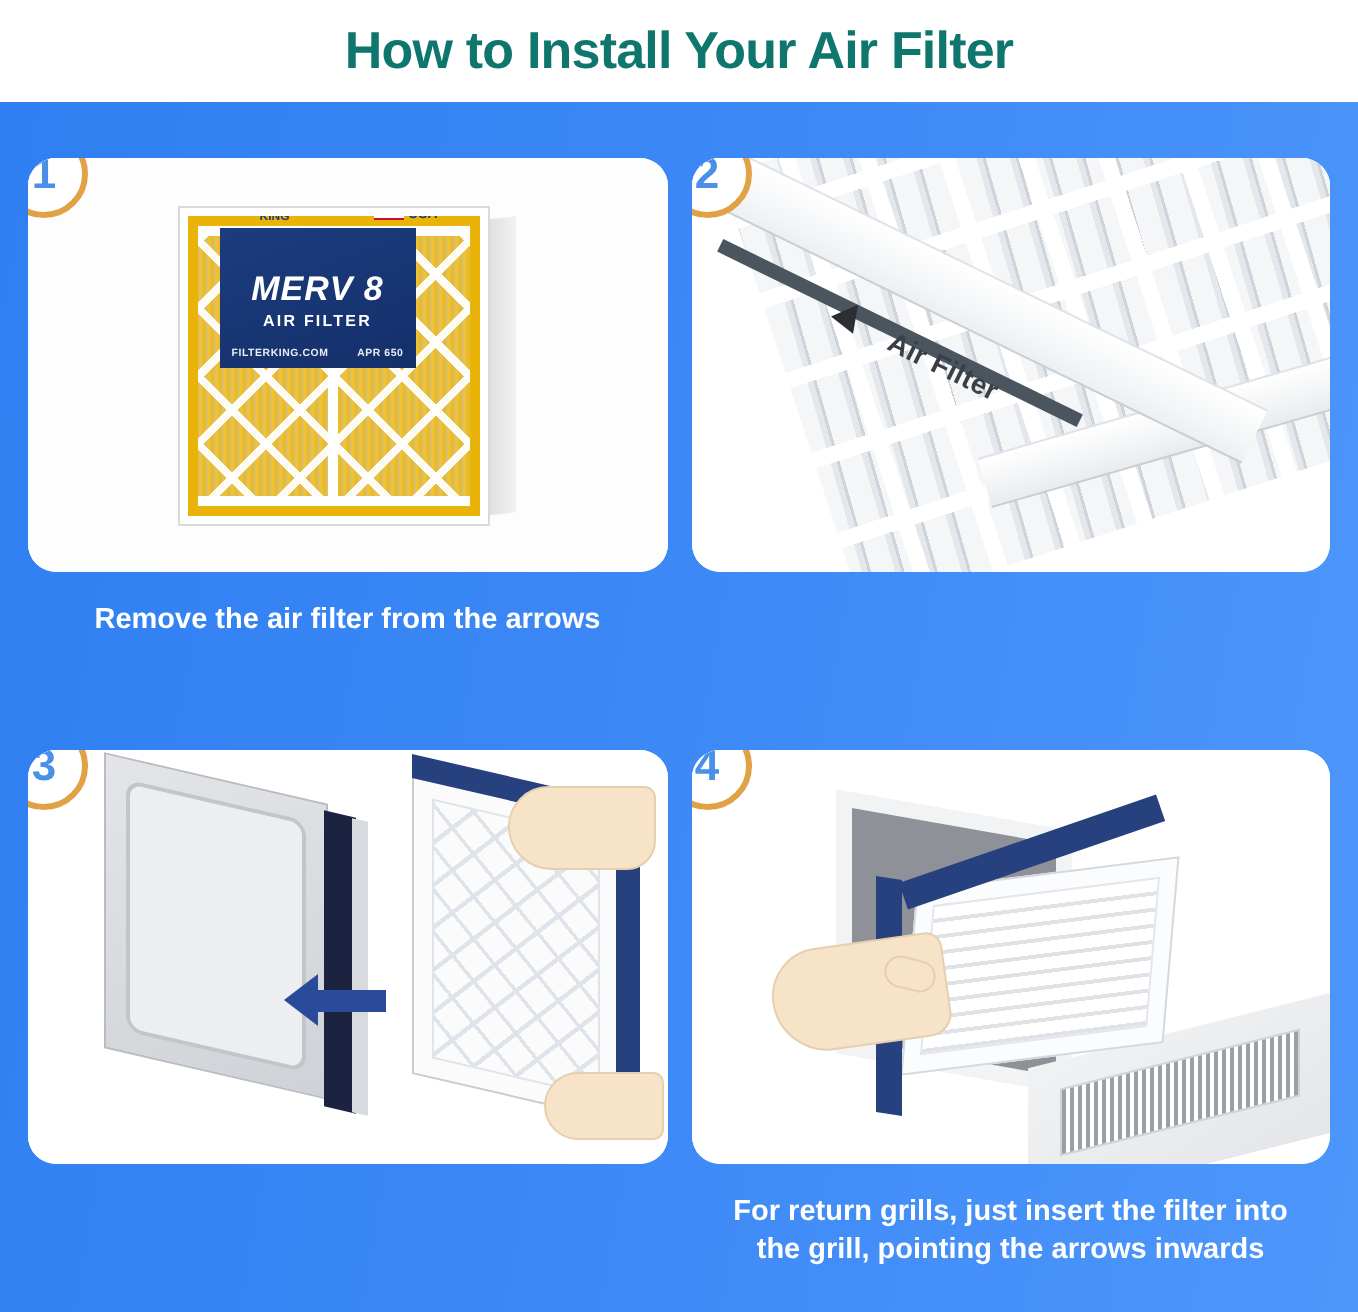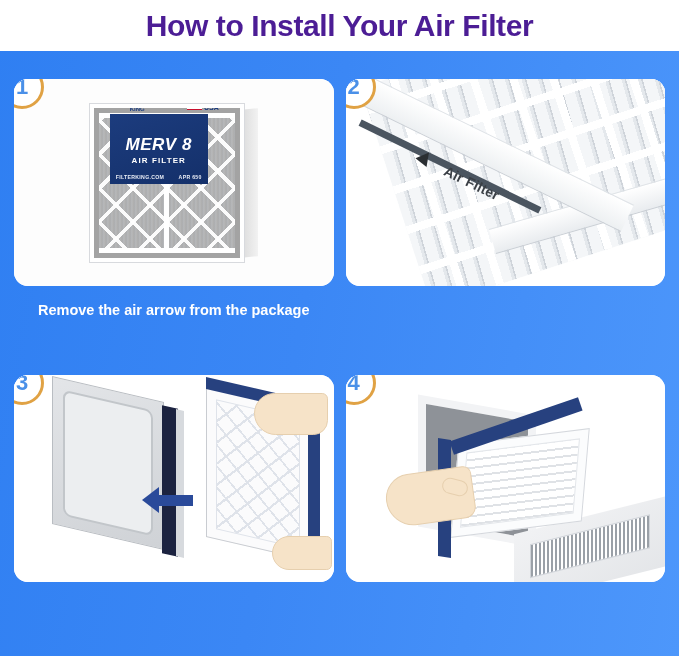--- a/index.html
+++ b/index.html
@@ -23,23 +23,23 @@
     position: absolute;
     top: 0; left: 0;
     width: 679px;
     height: 51px;
     background: #ffffff;
     display: flex;
     align-items: center;
     justify-content: center;
   }
   #header-title {
-    font-size: 30px;
-    font-weight: bold;
-    color: #4c1d95;
+    font-size: 26px;
+    font-weight: bold;
+    color: #0f766e;
     letter-spacing: -0.4px;
     white-space: nowrap;
     text-align: center;
   }
 
   
   #steps {
     position: absolute;
     top: 51px; left: 0;
     width: 679px;
@@ -112,21 +112,21 @@
     position: absolute;
     right: 0; top: 5px;
     width: 16px; height: 148px;
     background: linear-gradient(90deg,#dcdcdc,#f2f2f2);
     transform: skewY(-6deg);
   }
   .filter-face {
     position: absolute;
     left: 0; top: 0;
     width: 154px; height: 158px;
-    background: #a3a3a3;
+    background: #eab308;
     border: 4px solid #ffffff;
     box-shadow: 0 0 0 1px #d8dade;
     overflow: hidden;
   }
   .pleats {
     position: absolute;
     inset: 5px;
     background:
       repeating-linear-gradient(90deg,
         rgba(190,195,202,0.55) 0px,
@@ -533,21 +533,21 @@
                 <div class="label-air">AIR FILTER</div>
                 <div class="label-bottom">
                   <span class="label-url">FILTERKING.COM</span>
                   <span class="label-apr">APR 650</span>
                 </div>
               </div>
             </div>
           </div>
         </div>
       </div>
-      <div class="caption">Remove the air arrow from the package</div>
+      <div class="caption">Remove the air filter from the arrows</div>
     </div>
 
     <div class="step">
       <div class="card">
         <div class="badge">2</div>
 
         <div class="photo2">
           <div class="corner-pleats"></div>
           <div class="corner-grid"></div>
           <div class="corner-frame-b"></div>
@@ -602,16 +602,17 @@
           </div>
           <div class="grill-door">
             <div class="grill-louvers"></div>
           </div>
           <div class="grill-blue-edge"></div>
           <div class="grill-blue-left"></div>
           <div class="hand4"></div>
           <div class="hand4-thumb"></div>
         </div>
       </div>
+      <div class="caption">For return grills, just insert the filter into the grill, pointing the arrows inwards</div>
     </div>
 
   </div>
 </div>
 
 </body></html>

